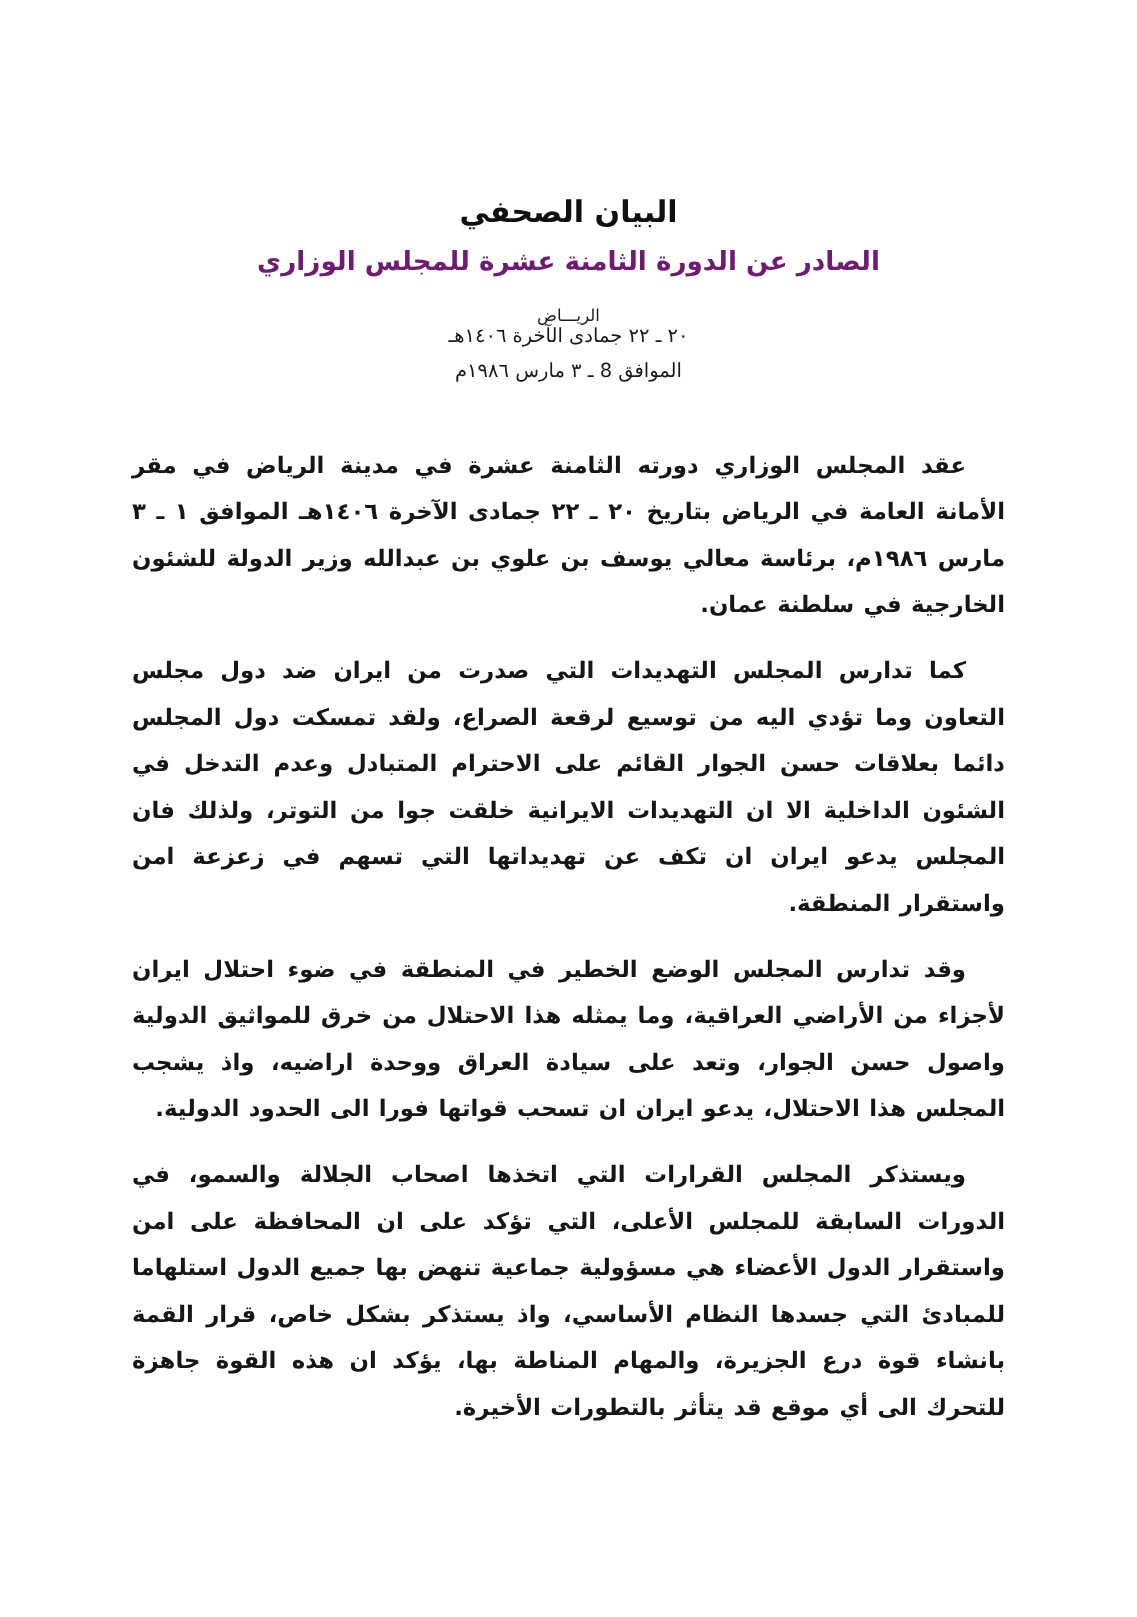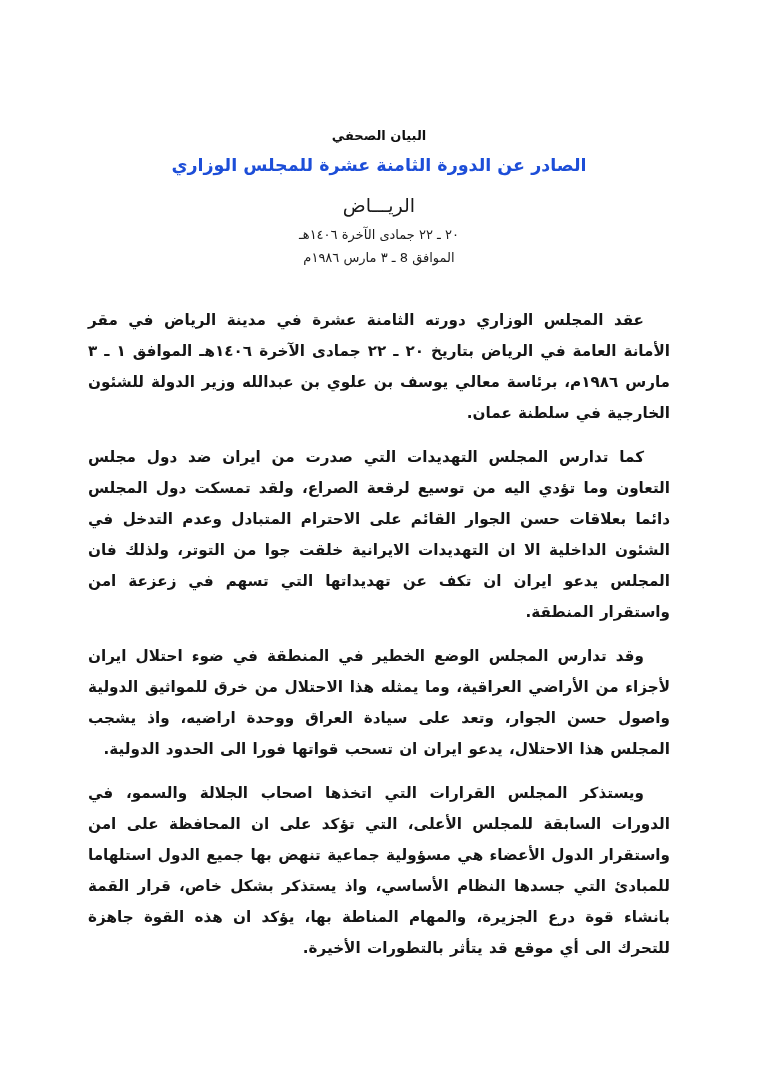--- a/index.html
+++ b/index.html
@@ -19,43 +19,42 @@
     width: 758px;
     height: 1078px;
     box-sizing: border-box;
     padding: 0;
   }
   .doc-header {
     margin-top: 126px;
     text-align: center;
   }
   .title-line-1 {
-    font-size: 13px;
+    font-size: 20px;
     font-weight: bold;
     letter-spacing: 0.5px;
     line-height: 1.5;
     color: #101010;
   }
   .title-line-2 {
     font-size: 17.5px;
     font-weight: bold;
     letter-spacing: 0.5px;
     line-height: 1.5;
     margin-top: 6px;
-    color: #1d4ed8;
+    color: #701a75;
   }
   .place-line {
-    font-size: 19px;
+    font-size: 11px;
     margin-top: 16px;
     color: #1a1a1a;
     letter-spacing: 1px;
   }
   .date-hijri {
     font-size: 13px;
-    margin-top: 11px;
     color: #1a1a1a;
     letter-spacing: 0.5px;
   }
   .date-greg {
     font-size: 13px;
     margin-top: 8px;
     color: #1a1a1a;
     letter-spacing: 0.5px;
   }
   .body-area {

